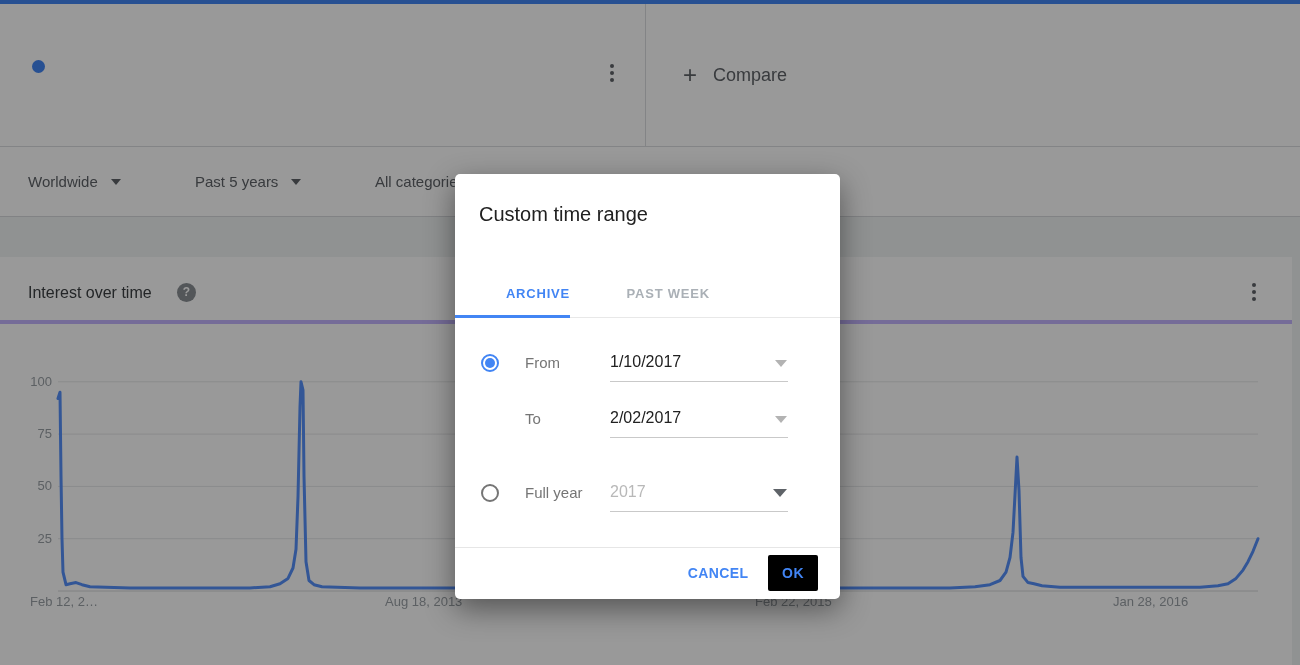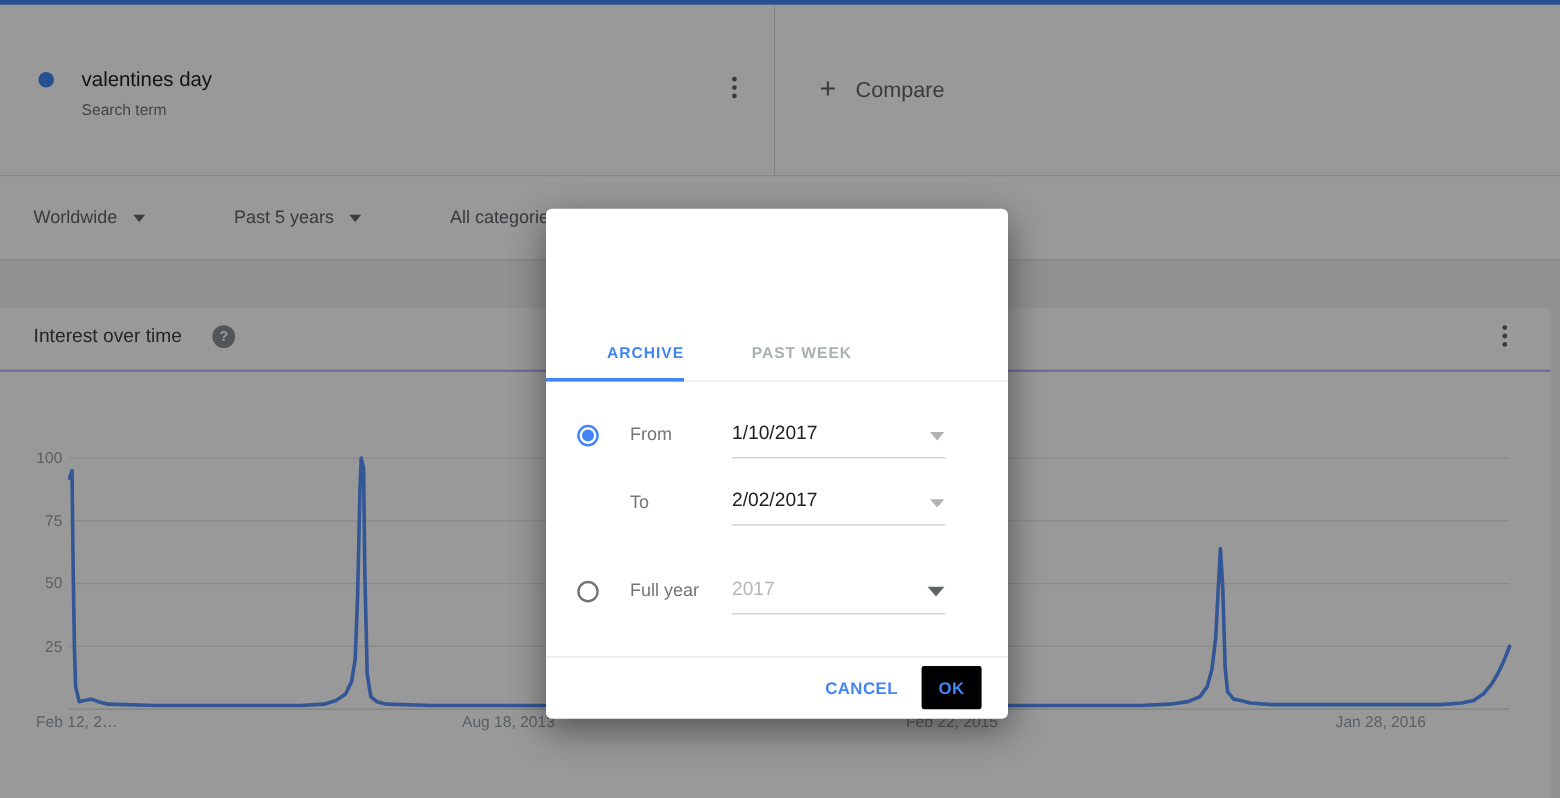--- a/index.html
+++ b/index.html
@@ -30,21 +30,21 @@
   
   .h-div{position:absolute;left:0;top:146px;width:1300px;height:1px;background:#dadce0;}
   .filter-bar{position:absolute;left:0;top:147px;width:1300px;height:69px;background:#fff;
     border-bottom:1px solid #d7d9dc;}
   .filter{position:absolute;top:0;height:69px;display:flex;align-items:center;gap:13px;
     font-size:15px;color:#5f6368;cursor:pointer;white-space:nowrap;}
   .caret{width:0;height:0;border-left:5px solid transparent;border-right:5px solid transparent;
     border-top:6px solid #5f6368;}
   
   .chart-card{position:absolute;left:0;top:257px;width:1292px;height:408px;background:#fff;}
-  .card-header{position:absolute;left:0;top:0;width:100%;height:51px;border-bottom:2px solid #c4b5fd;}
+  .card-header{position:absolute;left:0;top:12px;width:100%;height:51px;border-bottom:4px solid #c4b5fd;}
   .chart-title{position:absolute;left:28px;top:15px;font-size:16px;color:#3c4043;}
   .help{position:absolute;left:177px;top:14px;width:19px;height:19px;border-radius:50%;
     background:#8a8f94;color:#fff;font-size:12px;font-weight:bold;text-align:center;line-height:19px;cursor:pointer;}
   .kebab.chart-kebab{left:1248px;top:10px;}
   #chart-svg{position:absolute;left:0;top:52px;}
   .ylab{position:absolute;width:34px;left:18px;text-align:right;font-size:13px;color:#9aa0a6;}
   .xlab{position:absolute;font-size:13px;color:#9aa0a6;white-space:nowrap;}
   
   .scrim{position:absolute;inset:0;background:rgba(0,0,0,0.40);z-index:10;}
   .dialog{position:absolute;left:455px;top:174px;width:385px;height:425px;background:#fff;
@@ -76,24 +76,20 @@
 </head>
 <body>
 
 <div class="stage">
 
   <div class="topbar"></div>
 
   <div class="cards-row">
     <div class="term-card">
       <span class="dot"></span>
-      <div class="term-text">
-        <div class="term-title">valentines day</div>
-        <div class="term-sub">Search term</div>
-      </div>
       <div class="kebab term-kebab">
           <i></i>
           <i></i>
           <i></i>
         </div>
     </div>
     <div class="v-div"></div>
     <div class="compare-card">
       <span class="plus">+</span>
       <span class="compare-label">Compare</span>
@@ -141,20 +137,21 @@
       <div class="ylab" style="top: 273.7px;">25</div>
       <div class="xlab" style="left: 30px; top: 337px;">Feb 12, 2…</div>
       <div class="xlab" style="left: 385px; top: 337px;">Aug 18, 2013</div>
       <div class="xlab" style="left: 755px; top: 337px;">Feb 22, 2015</div>
       <div class="xlab" style="left: 1113px; top: 337px;">Jan 28, 2016</div>
     </div>
 
   <div class="scrim"></div>
 
   <div class="dialog">
+    <div class="dlg-title">Custom time range</div>
 
     <div class="tab tab-archive">ARCHIVE</div>
     <div class="tab tab-pastweek">PAST WEEK</div>
     <div class="tabs-divider"></div>
     <div class="tab-underline"></div>
 
     <div class="radio sel" style="top:180px"></div>
     <div class="fldlabel" style="top:180px">From</div>
     <div class="fldvalue" style="top:178px">1/10/2017</div>
     <div class="dcaret" style="left:320px;top:186px"></div>

